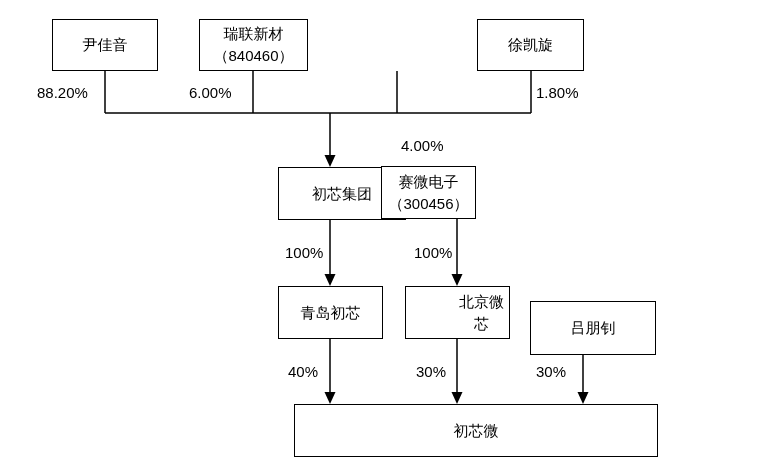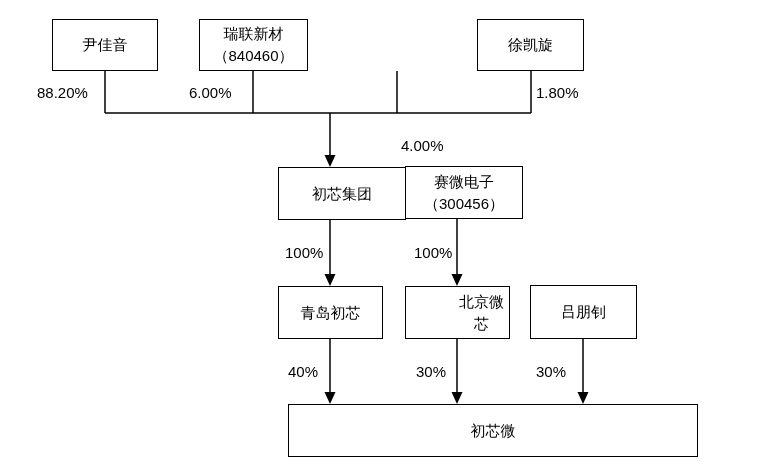--- a/index.html
+++ b/index.html
@@ -75,29 +75,29 @@
   <div class="node" style="left:199px; top:19px; width:109px; height:52px;">瑞联新材
 （840460）</div>
   <div class="node" style="left:477px; top:19px; width:107px; height:52px;">徐凯旋</div>
 
   <div class="pct" style="left:37px; top:84px;">88.20%</div>
   <div class="pct" style="left:189px; top:84px;">6.00%</div>
   <div class="pct" style="left:401px; top:93px;margin-top:44px;">4.00%</div>
   <div class="pct" style="left:536px; top:84px;">1.80%</div>
 
   <div class="node" style="left:278px; top:167px; width:128px; height:53px;">初芯集团</div>
-  <div class="node" style="left:405px; top:166px; width:118px; height:53px;">赛微电子
+  <div class="node" style="left:381px; top:166px; width:95px; height:53px;">赛微电子
 （300456）</div>
 
   <div class="pct" style="left:285px; top:244px;">100%</div>
   <div class="pct" style="left:414px; top:244px;">100%</div>
 
   <div class="node" style="left:278px; top:286px; width:105px; height:53px;">青岛初芯</div>
   <div class="node" style="left:405px; top:286px; width:105px; height:53px;padding-left:48px;">北京微芯</div>
-  <div class="node" style="left:530px; top:285px; width:107px; height:54px;text-align:center;">吕朋钊</div>
+  <div class="node" style="left:530px; top:301px; width:126px; height:54px;text-align:center;">吕朋钊</div>
 
   <div class="pct" style="left:288px; top:363px;">40%</div>
   <div class="pct" style="left:416px; top:363px;">30%</div>
   <div class="pct" style="left:536px; top:363px;">30%</div>
 
-  <div class="node" style="left:288px; top:404px; width:410px; height:53px;">初芯微</div>
+  <div class="node" style="left:294px; top:404px; width:364px; height:53px;">初芯微</div>
 
 </div>
 
 </body></html>

